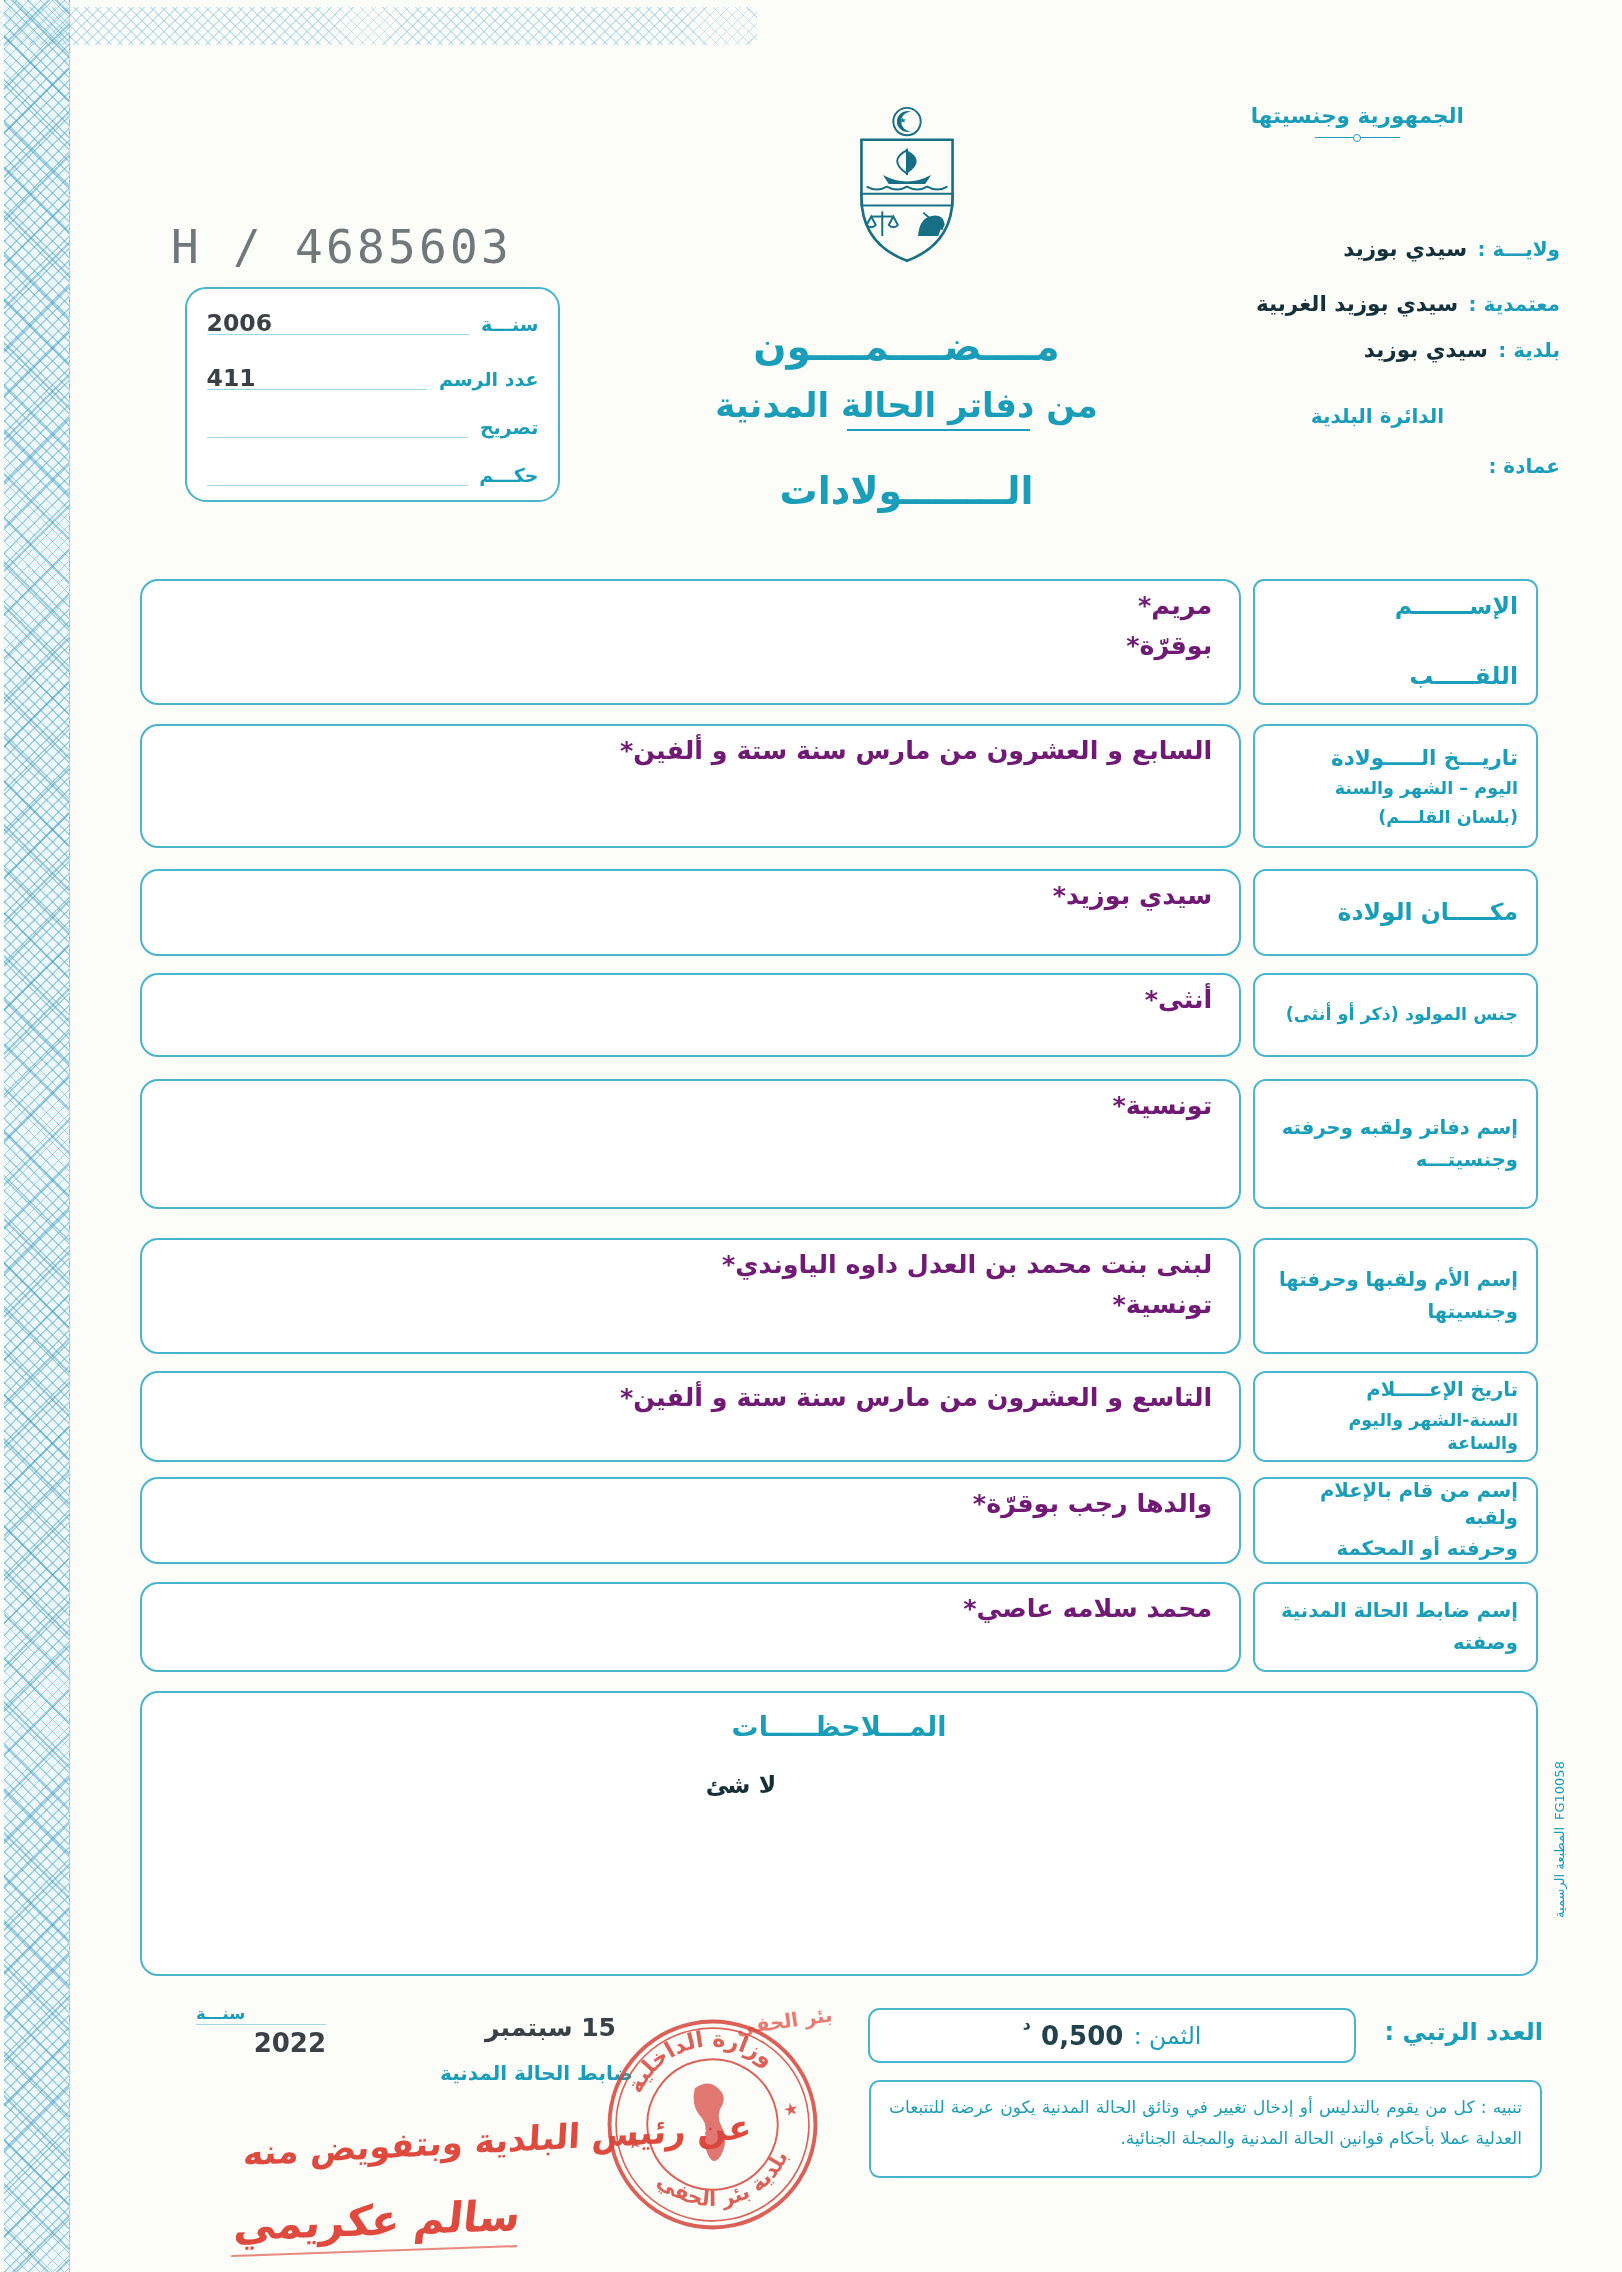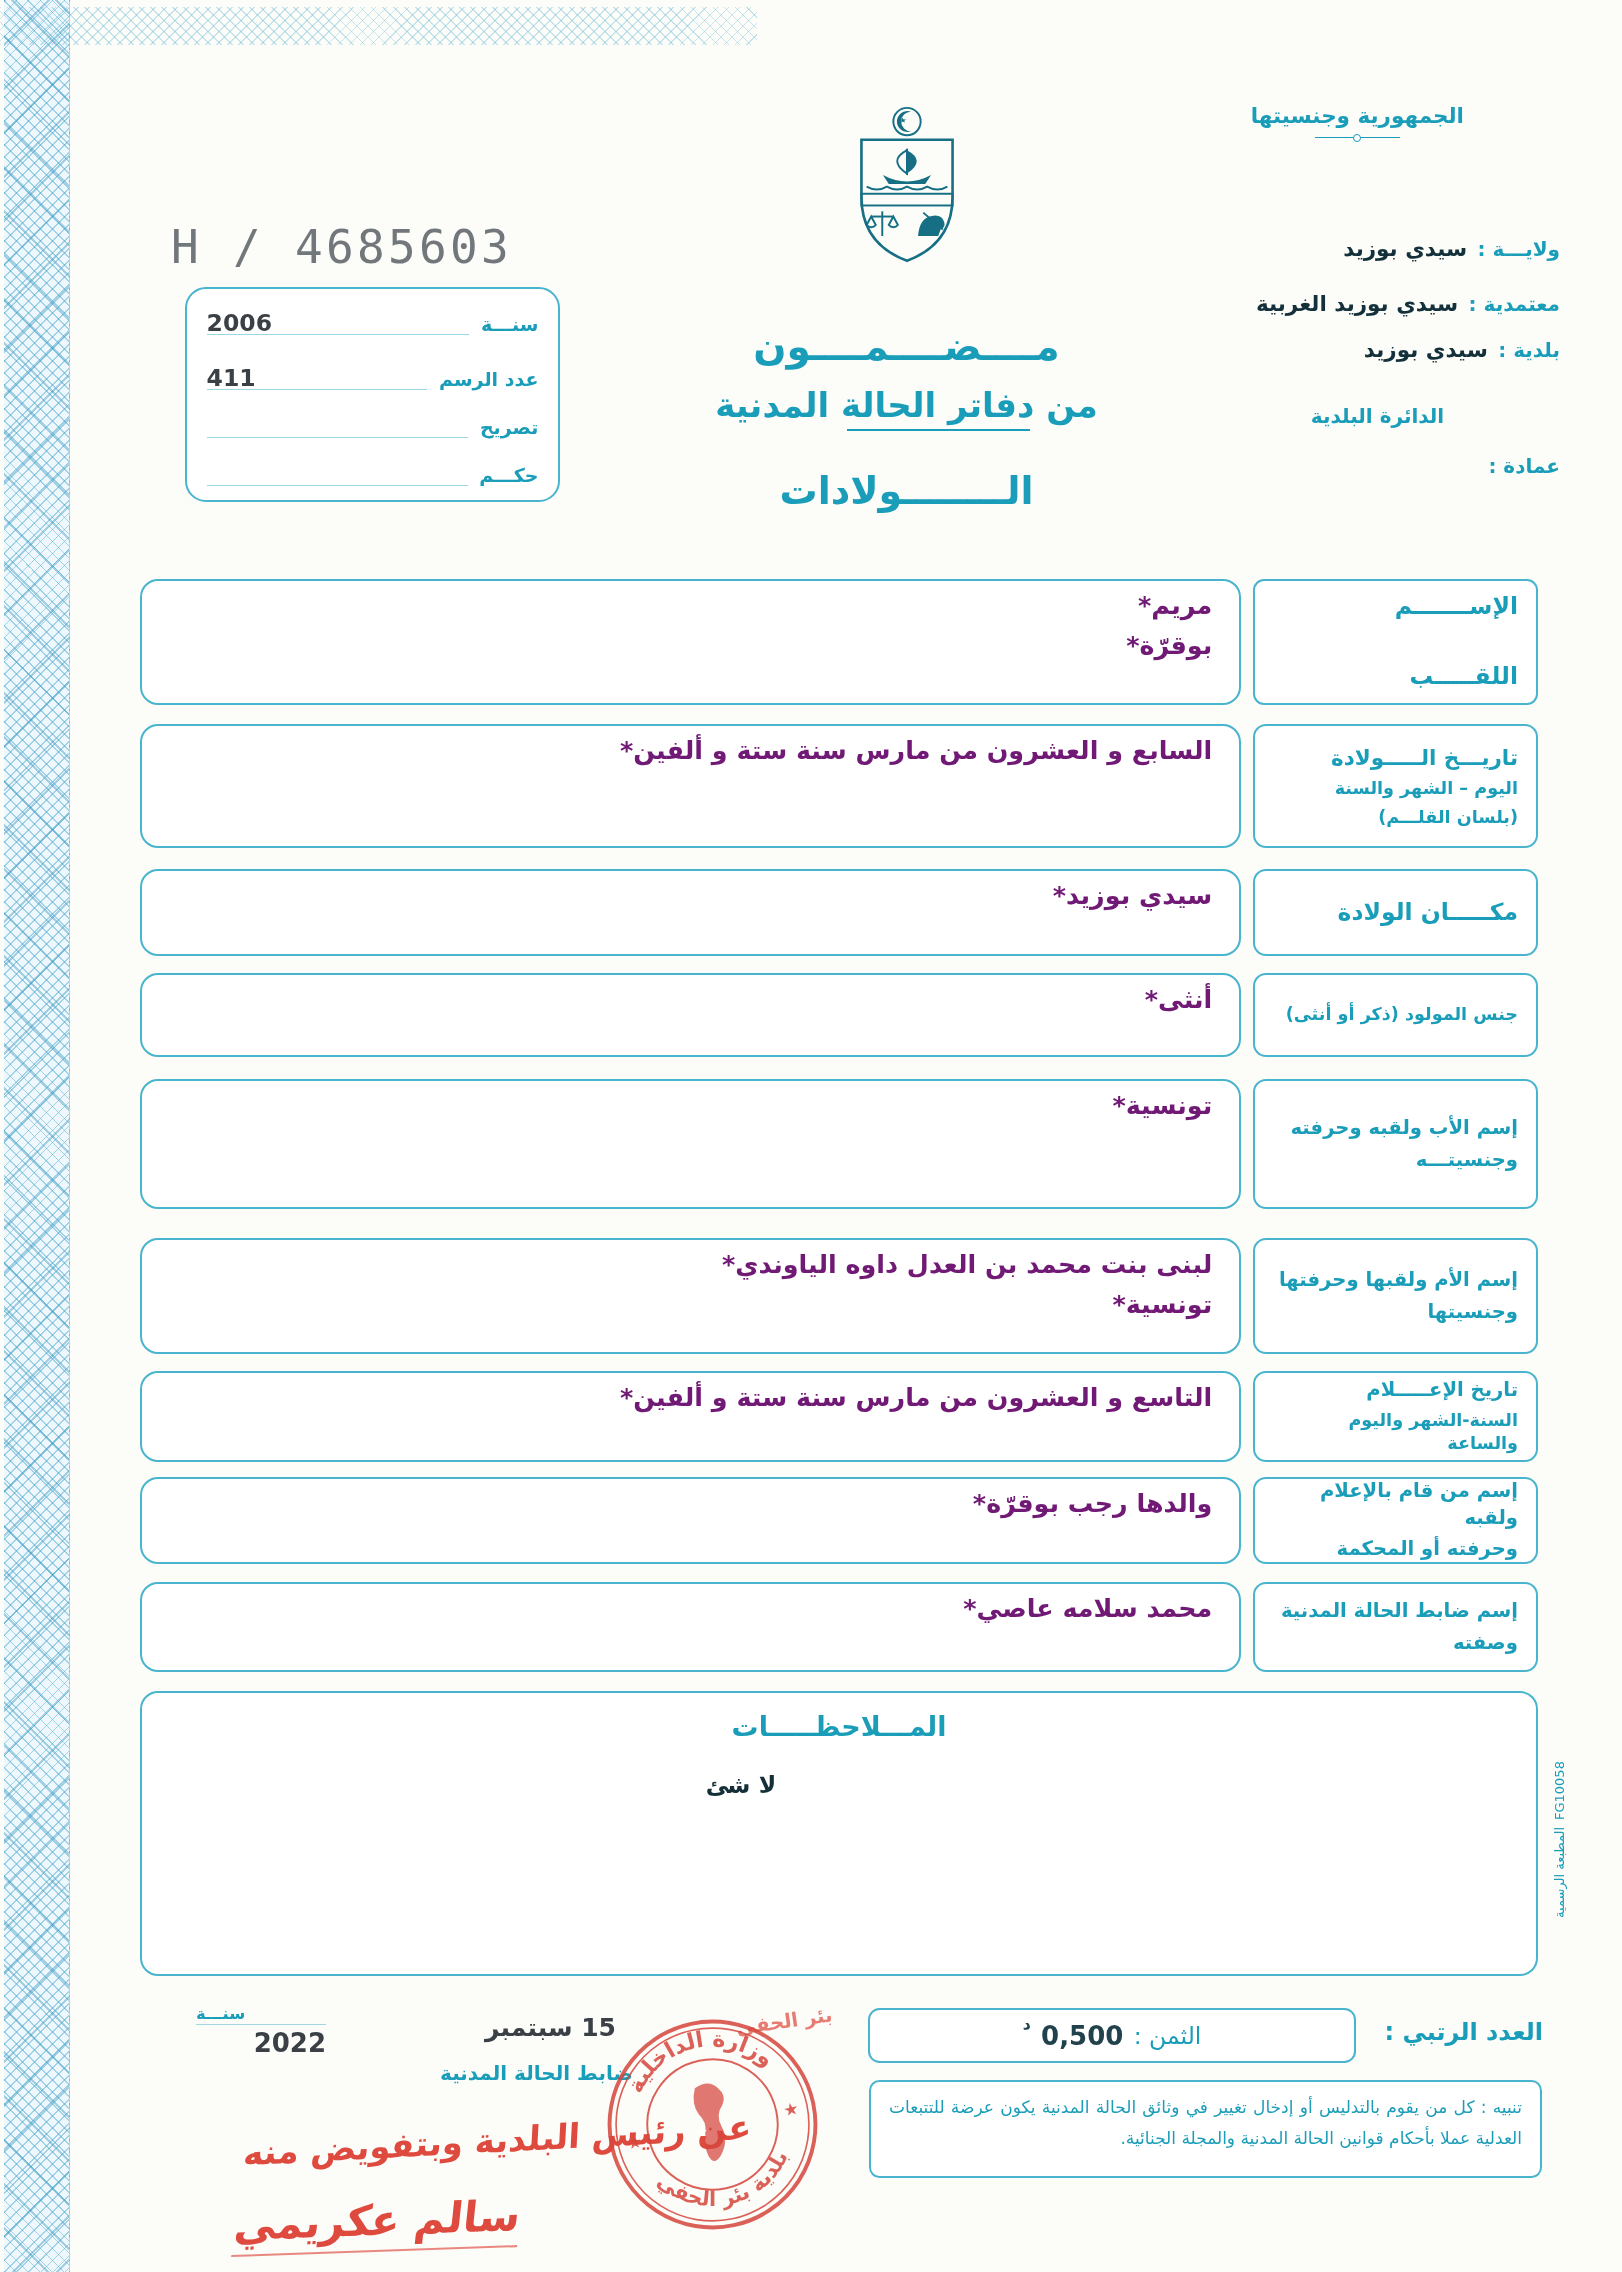--- a/index.html
+++ b/index.html
@@ -214,21 +214,21 @@
     <div class="fl-box">
       <div class="flabel fl-sm">جنس المولود (ذكر أو أنثى)</div>
     </div>
     <div class="fv-box">
       <div class="fval">أنثى*</div>
     </div>
   </div>
 
   <div class="frow" style="top:1079px;height:130px;">
     <div class="fl-box">
-      <div class="flabel">إسم الأب ولقبه وحرفته</div>
+      <div class="flabel">إسم دفاتر ولقبه وحرفته</div>
       <div class="flabel">وجنسيتـــه</div>
     </div>
     <div class="fv-box">
       <div class="fval">تونسية*</div>
     </div>
   </div>
 
   <div class="frow" style="top:1238px;height:116px;">
     <div class="fl-box">
       <div class="flabel">إسم الأم ولقبها وحرفتها</div>

